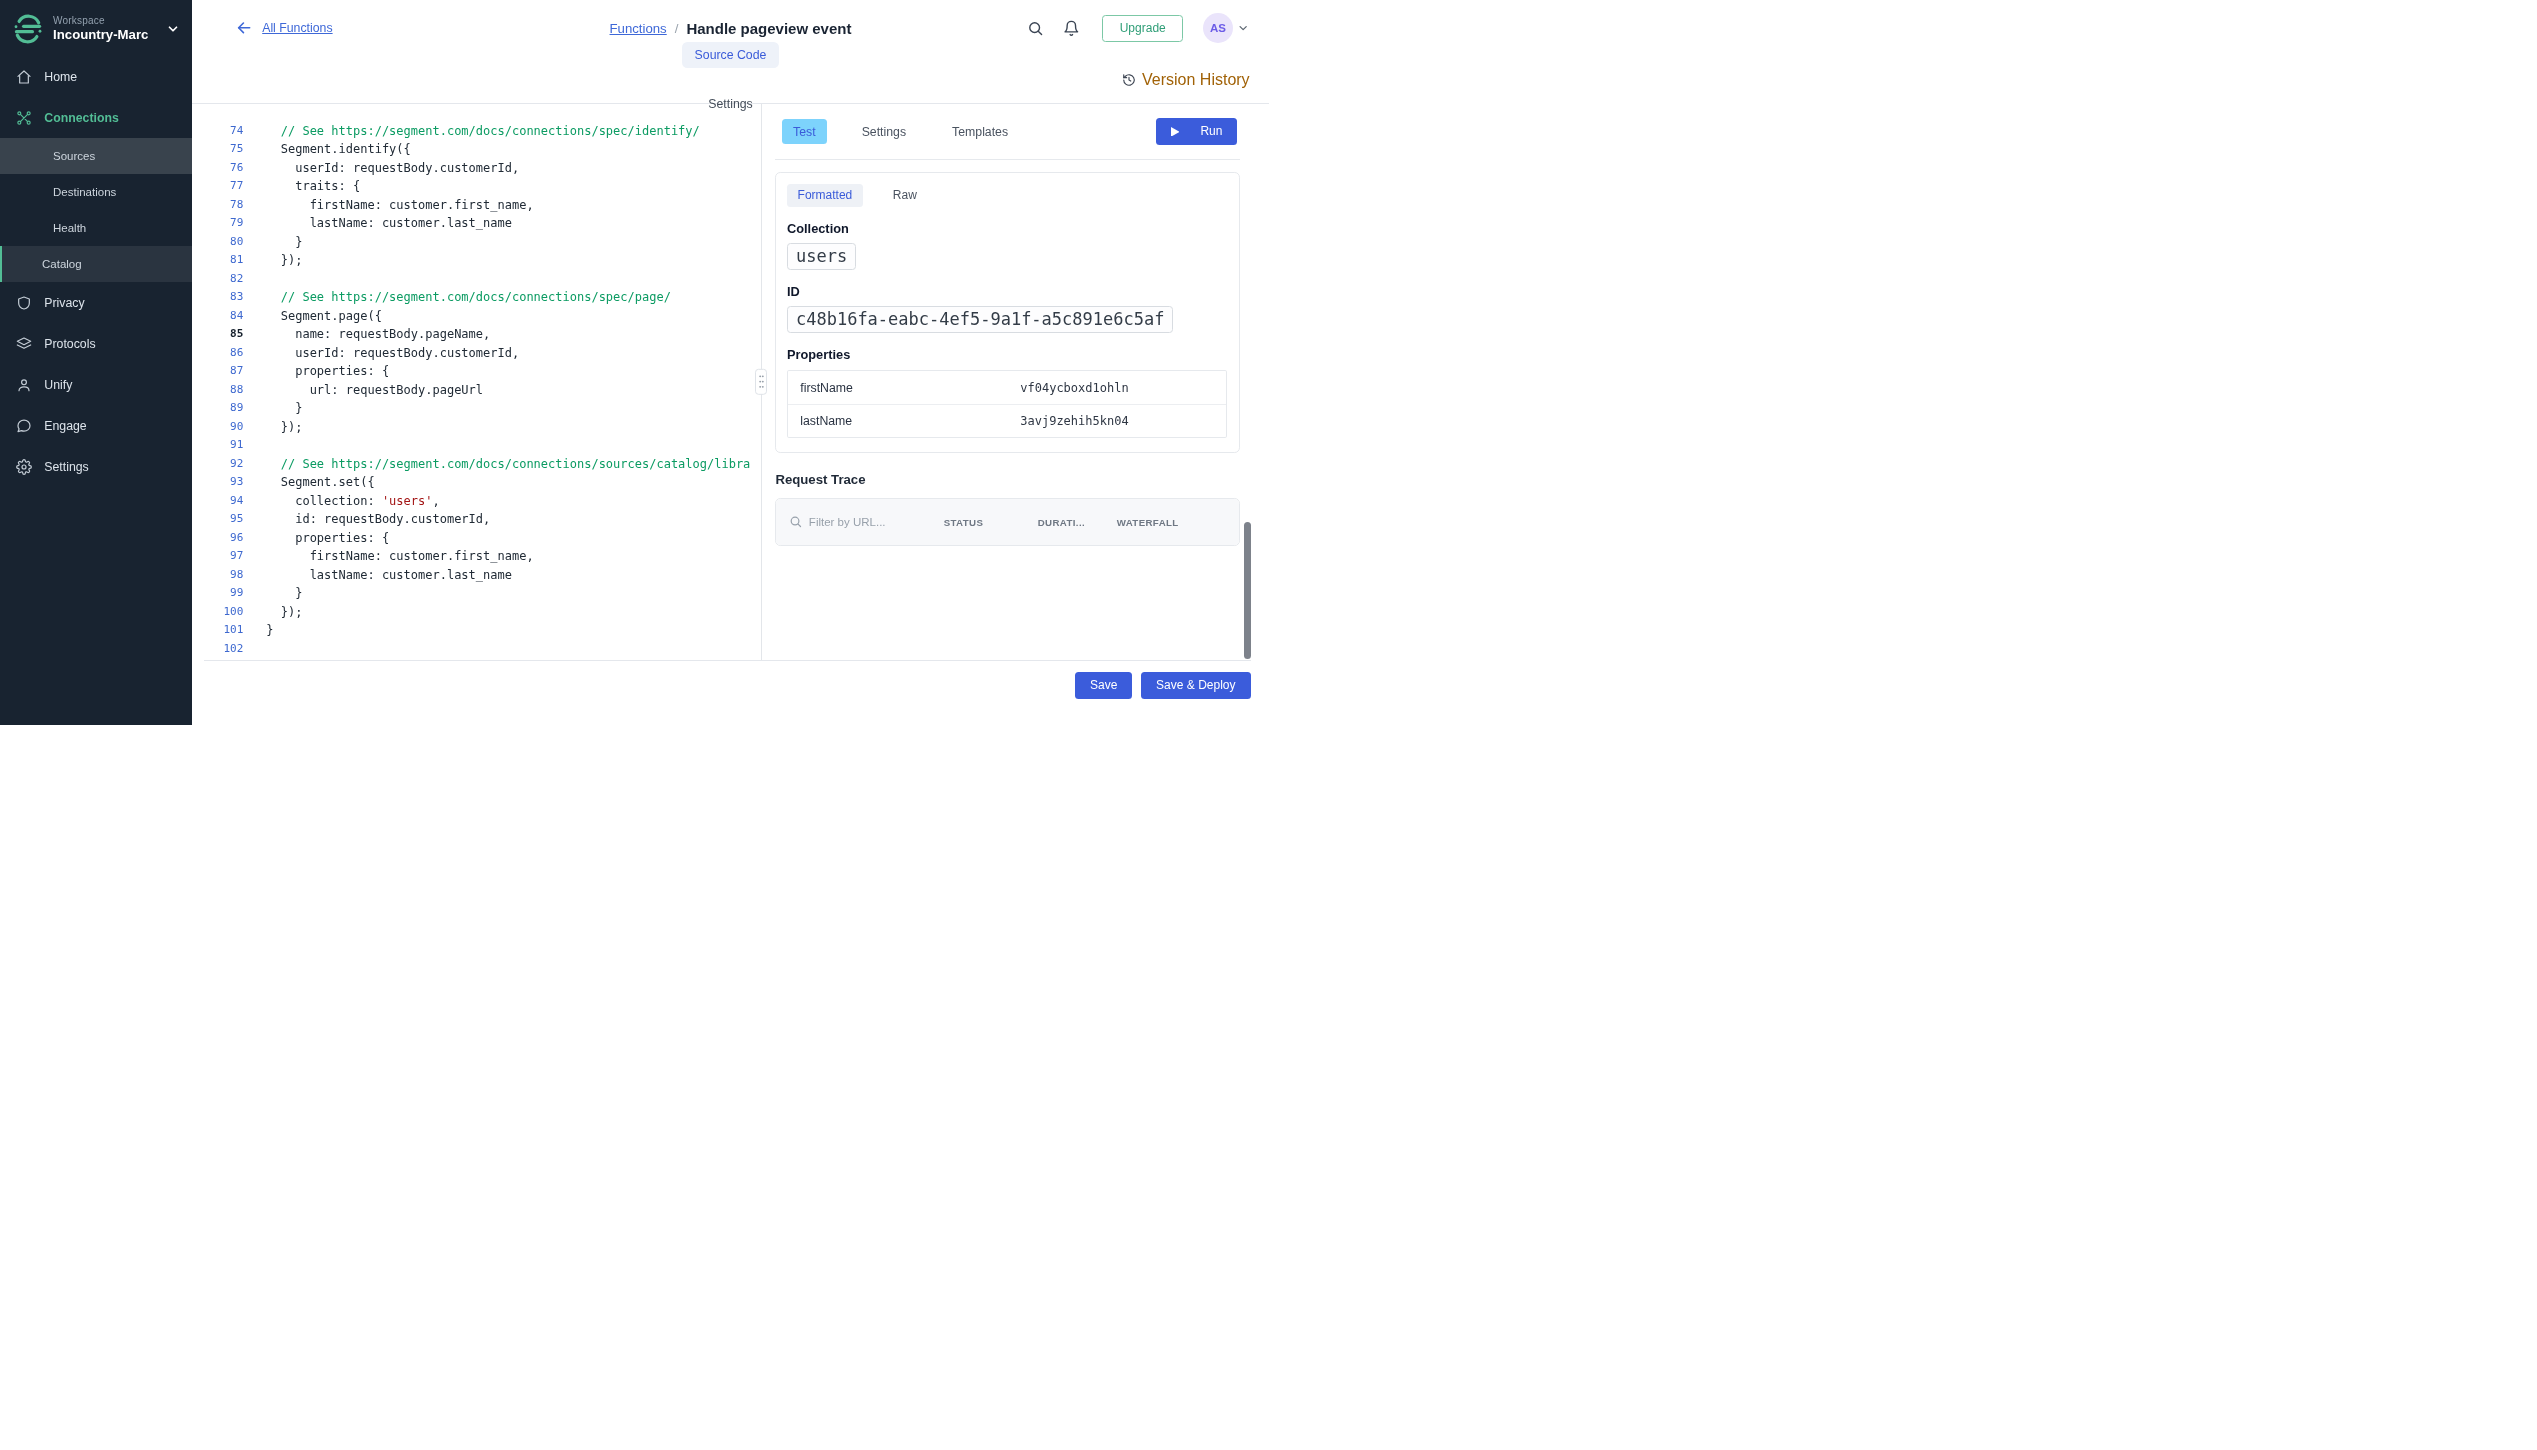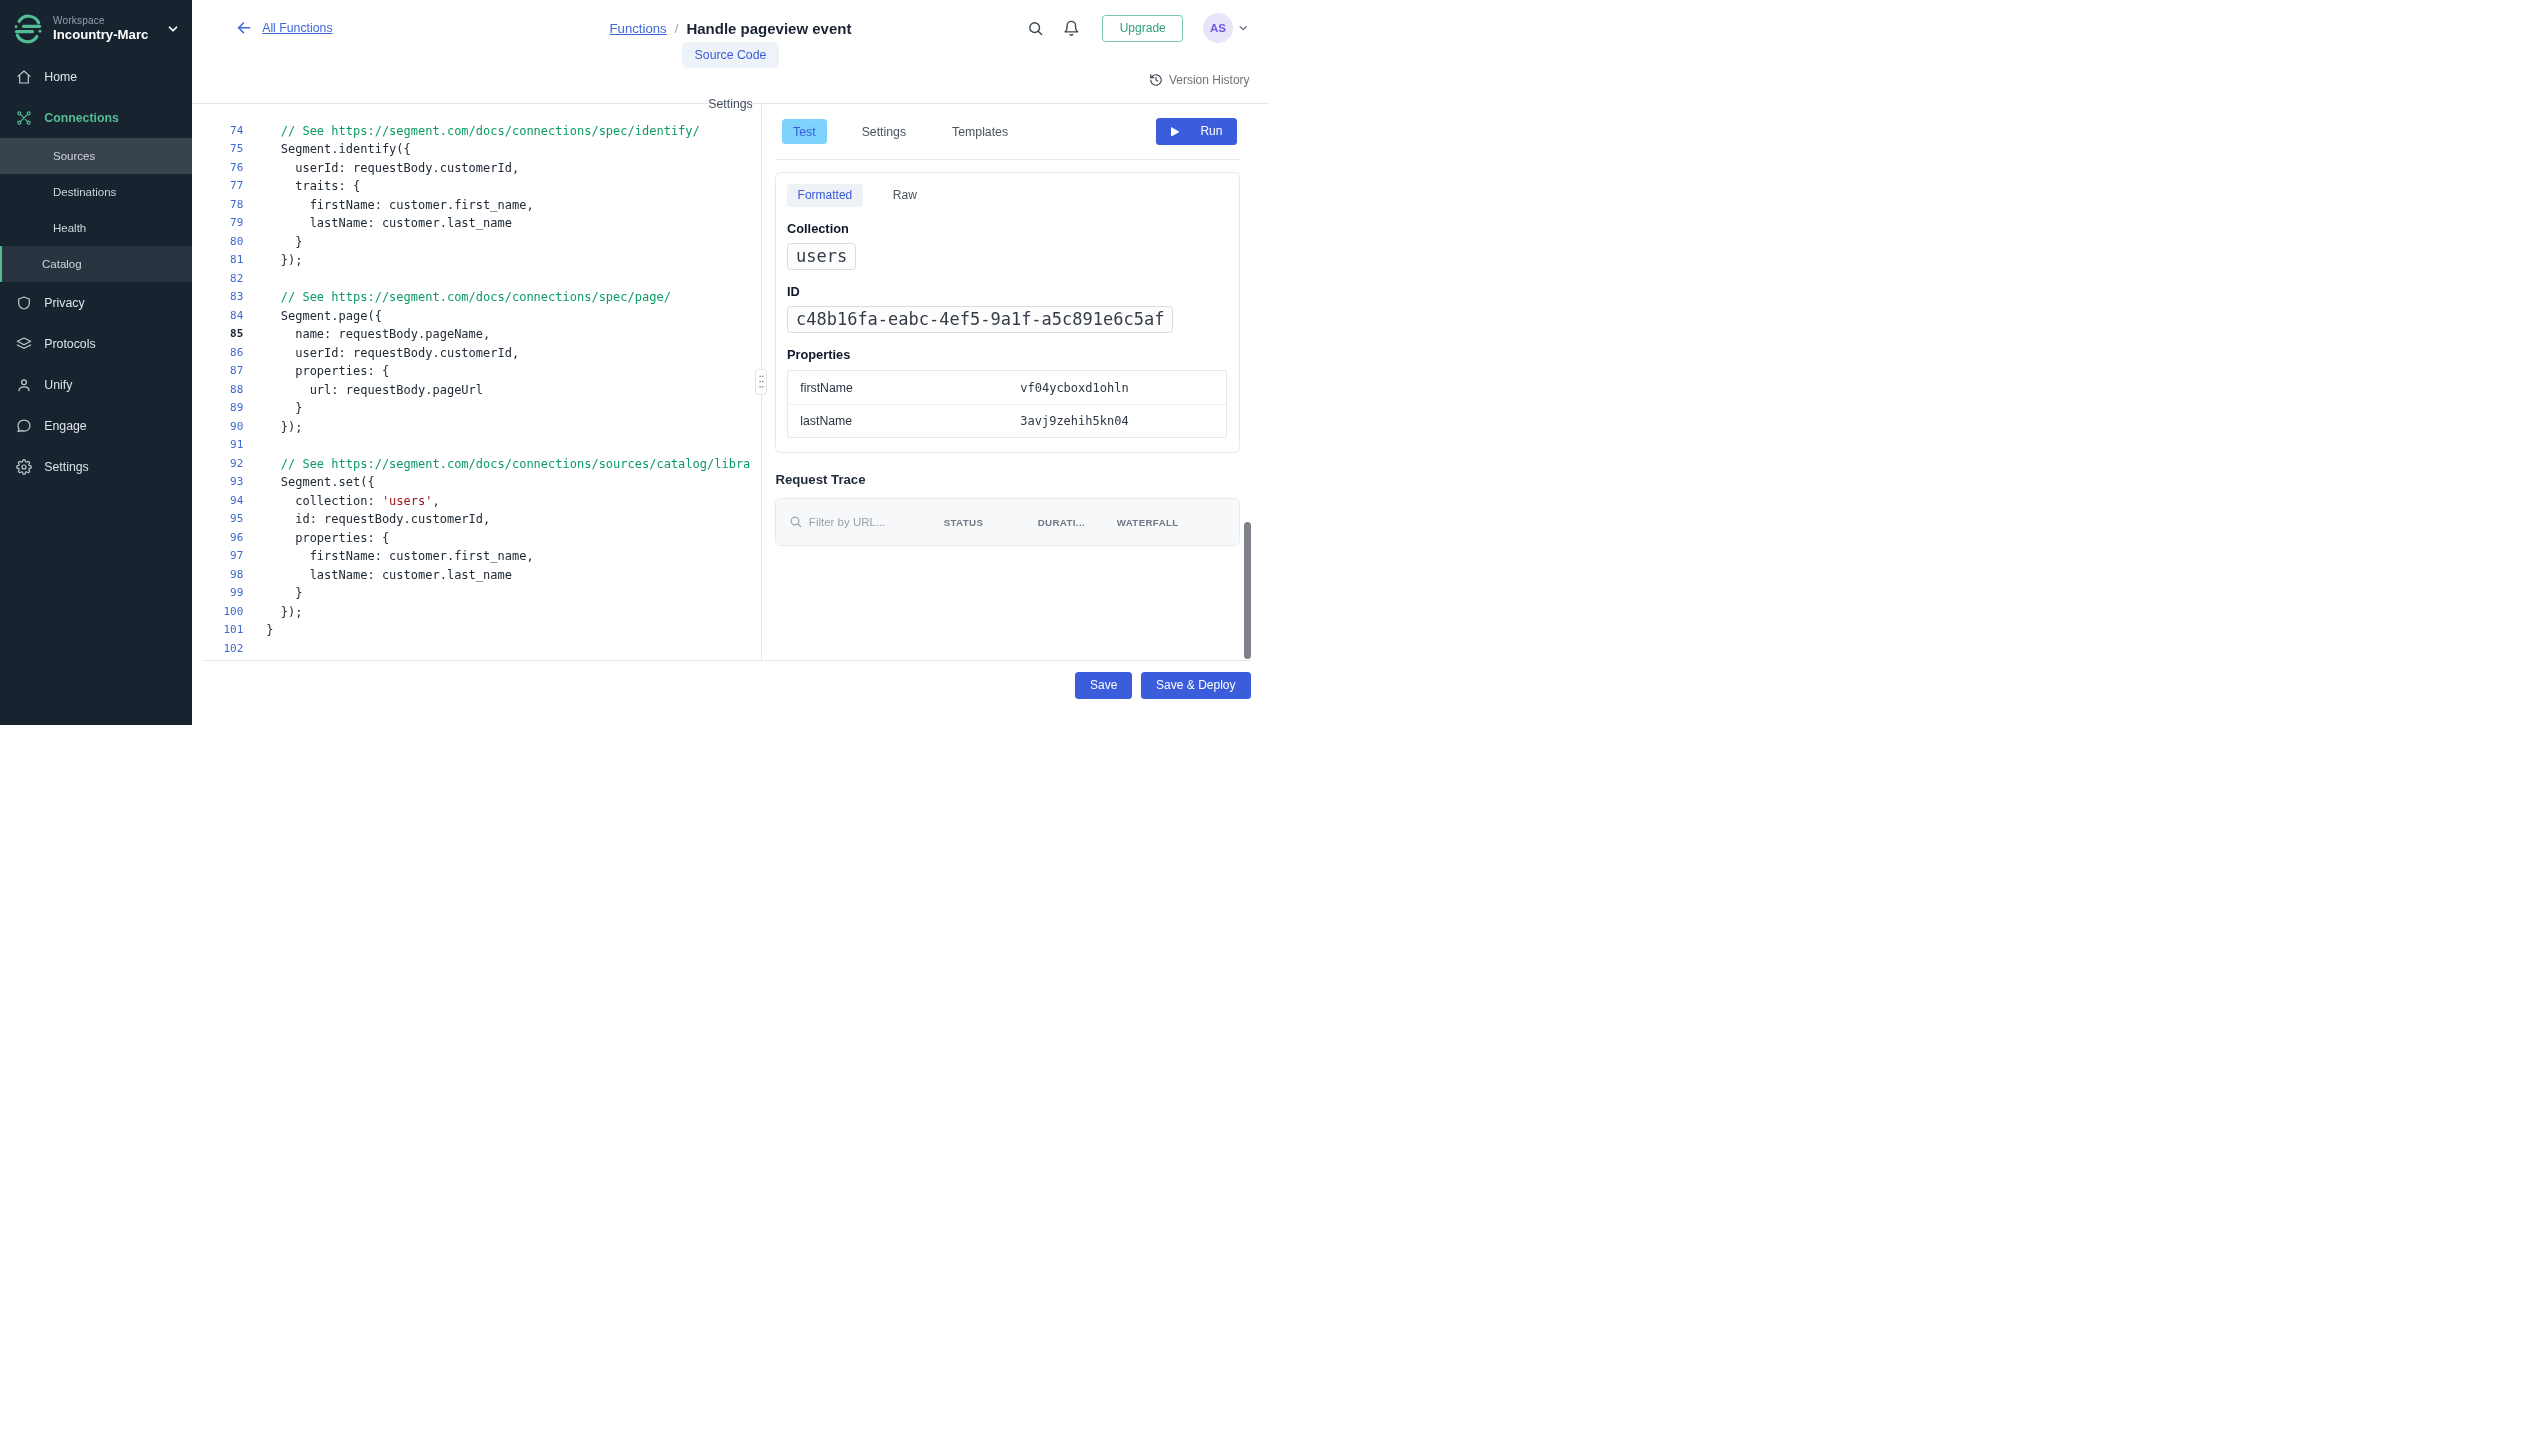--- a/index.html
+++ b/index.html
@@ -36,21 +36,21 @@
   .top-right { margin-left: auto; display: flex; align-items: center; gap: 16px; z-index: 2; }
   .icon-btn { width: 19.4px; height: 19.4px; display: inline-flex; align-items: center; justify-content: center; cursor: pointer; }
   .upgrade-btn { height: 27px; padding: 0 16.7px; border: 0.9px solid #7cc8a6; border-radius: 3.5px; background: #fff; color: #2f9e77; font-size: 12px; font-weight: 500; cursor: pointer; margin-left: 5.3px; }
   .avatar-group { display: flex; align-items: center; gap: 4.4px; cursor: pointer; margin-left: 3.5px; }
   .avatar { width: 30px; height: 30px; border-radius: 50%; background: #EAE4FB; color: #6C5CE7; font-size: 11.5px; font-weight: 700; display: flex; align-items: center; justify-content: center; }
 
   .subbar { height: 48px; border-bottom: 0.9px solid #e4e7ec; display: flex; align-items: center; padding: 0 19.4px; position: relative; }
   .subbar-tabs { position: absolute; left: 0; right: 0; display: flex; justify-content: center; gap: 23px; align-items: center; flex-direction: column; }
   .subtab { font-size: 12.3px; color: #444d59; padding: 6.2px 12.3px; cursor: pointer; }
   .subtab.active { color: #3a5bd9; background: #eef2f9; border-radius: 5.3px; font-weight: 500; }
-  .version-history { margin-left: auto; display: flex; align-items: flex-end; gap: 6.2px; font-size: 12px; color: #737373; cursor: pointer; z-index: 2; }
+  .version-history { margin-left: auto; display: flex; align-items: center; gap: 6.2px; font-size: 16px; color: #a16207; cursor: pointer; z-index: 2; }
 
   
   .content { position: absolute; top: 104px; left: 0; right: 0; bottom: 65px; display: flex; }
   .editor { margin-left: 12.3px; width: 557px; flex: none; overflow: hidden; padding-top: 17.6px; cursor: text; }
   .code-line { display: flex; height: 18.5px; white-space: pre; font-family: "DejaVu Sans Mono", monospace; font-size: 12px; line-height: 18.5px; }
   .line-num { flex: none; width: 39px; text-align: right; color: #3d68cf; font-size: 11px; user-select: none; }
   .line-num.active { color: #16202c; font-weight: 700; }
   .line-code { padding-left: 23px; color: #212b36; }
   .tok-comment { color: #0B9B62; }
   .tok-string { color: #A31515; }

